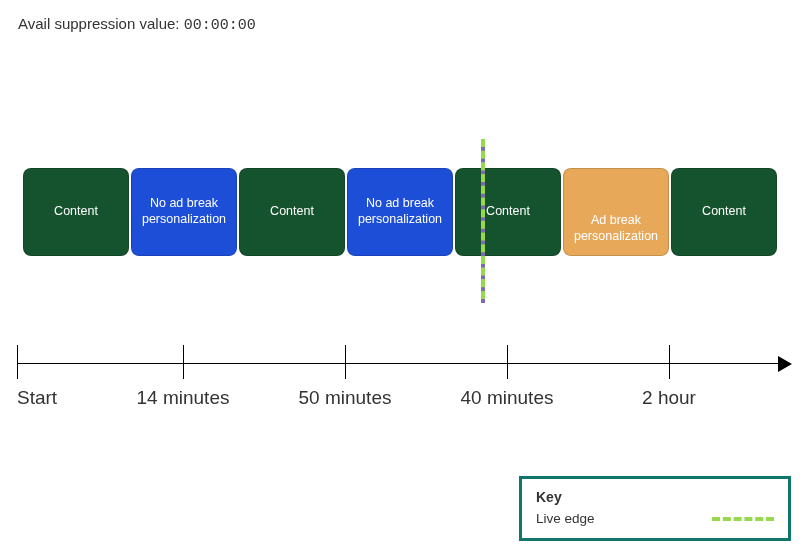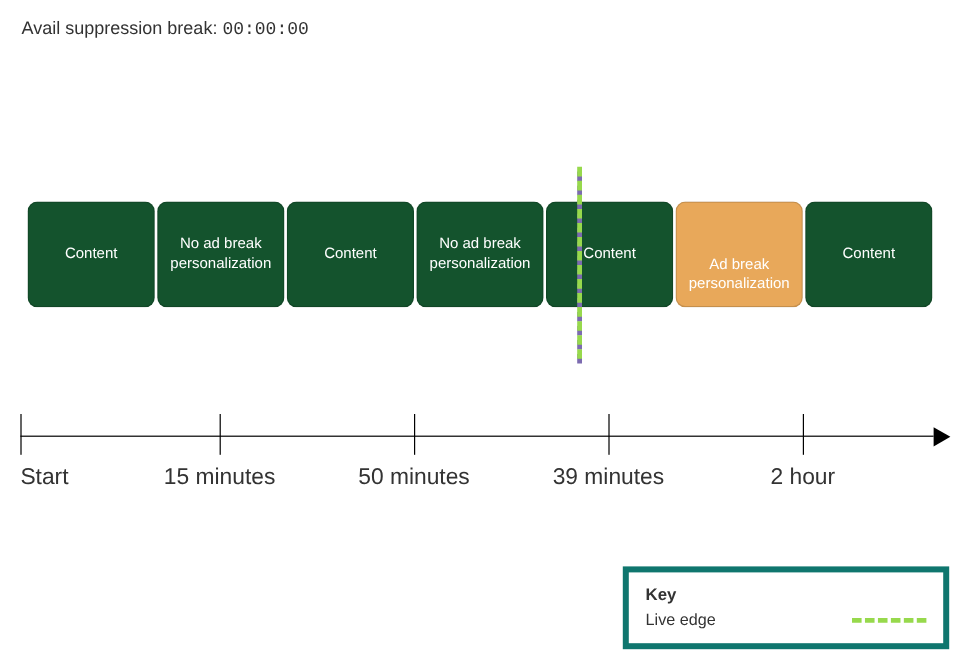--- a/index.html
+++ b/index.html
@@ -35,21 +35,21 @@
     align-items: center;
     justify-content: center;
     text-align: center;
     color: #fff;
     font-size: 12.5px;
     line-height: 1.25;
     padding: 4px;
     border: 1px solid rgba(0,0,0,0.15);
   }
   .blue  { background: #14532d; }
-  .dark  { background: #14532d; }
+  .dark  { background: #1d4ed8; }
   .orange{ background: #e8a85a; }
 
   .marker-line {
     position: absolute;
     top: 139px;
     left: 481px;
     width: 0;
     height: 160px;
     border-left: 4px dashed #97d94c;
     z-index: 4;
@@ -101,41 +101,41 @@
     font-size: 19px;
     color: #333;
   }
   .tick-label.start { transform: none; }
 
   .legend {
     position: absolute;
     right: 12px;
     bottom: 12px;
     width: 272px;
-    border: 5px solid #0f766e;
+    border: 3px solid #0f766e;
     background: #fff;
     padding: 10px 14px 12px 14px;
     font-size: 13.5px;
   }
   .legend .title { font-weight: 700; margin-bottom: 6px; font-size: 14px; }
   .legend .row { display: flex; justify-content: space-between; align-items: center; margin-top: 6px; }
   .dash {
     width: 62px; height: 0;
     border-top-width: 4px;
     border-top-style: dashed;
   }
   .dash.green  { border-top-color: #97d94c; }
   .dash.purple { border-top-color: #7c6bb0; }
 </style>
 </head>
 <body>
 
 <div class="header">
   <div>
-    <span>Avail suppression break: </span>
+    <span>Avail suppression value: </span>
     <span class="mono">00:00:00</span>
   </div>
 </div>
 
 <div class="marker-line"></div>
 <div class="marker-line2"></div>
 
 <div class="timeline-wrap" id="timeline">
     <div class="block blue" style="left: 0px; width: 106px;">
       <span style="white-space: pre-line;">Content</span>
@@ -162,25 +162,25 @@
       <span style="white-space: pre-line;">Content</span>
     </div>
   </div>
 
 <div class="axis-wrap" id="axis">
   <div class="axis-line"></div>
   <div class="arrow"></div>
 <div class="tick" style="left: 6px;"></div>
     <div class="tick-label start" style="left: 6px;">Start</div>
     <div class="tick" style="left: 172px;"></div>
-    <div class="tick-label" style="left: 172px;">15 minutes</div>
+    <div class="tick-label" style="left: 172px;">14 minutes</div>
     <div class="tick" style="left: 334px;"></div>
     <div class="tick-label" style="left: 334px;">50 minutes</div>
     <div class="tick" style="left: 496px;"></div>
-    <div class="tick-label" style="left: 496px;">39 minutes</div>
+    <div class="tick-label" style="left: 496px;">40 minutes</div>
     <div class="tick" style="left: 658px;"></div>
     <div class="tick-label" style="left: 658px;">2 hour</div>
   </div>
 
 <div class="legend">
   <div class="title">Key</div>
   <div class="row">
     <span>Live edge</span>
     <span class="dash green"></span>
   </div>

